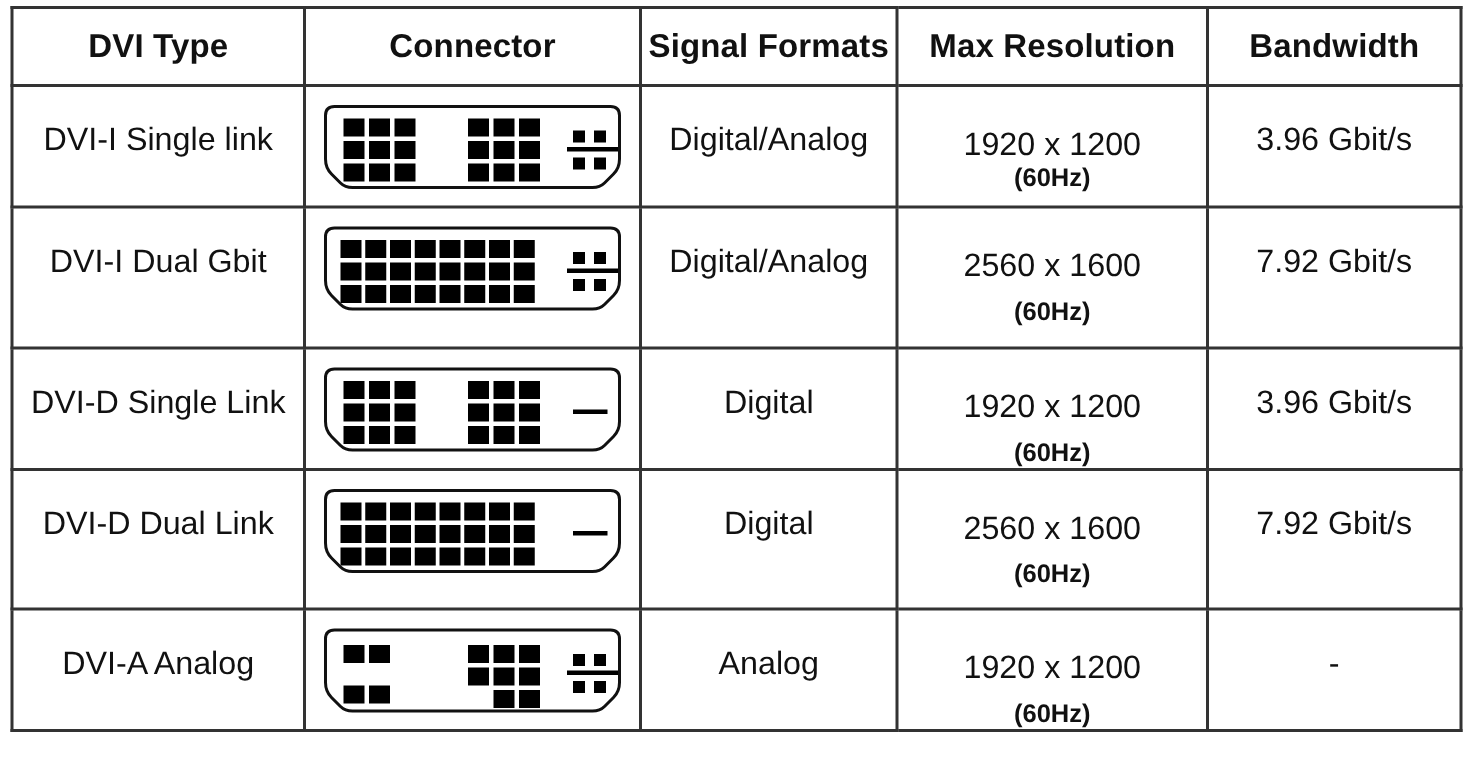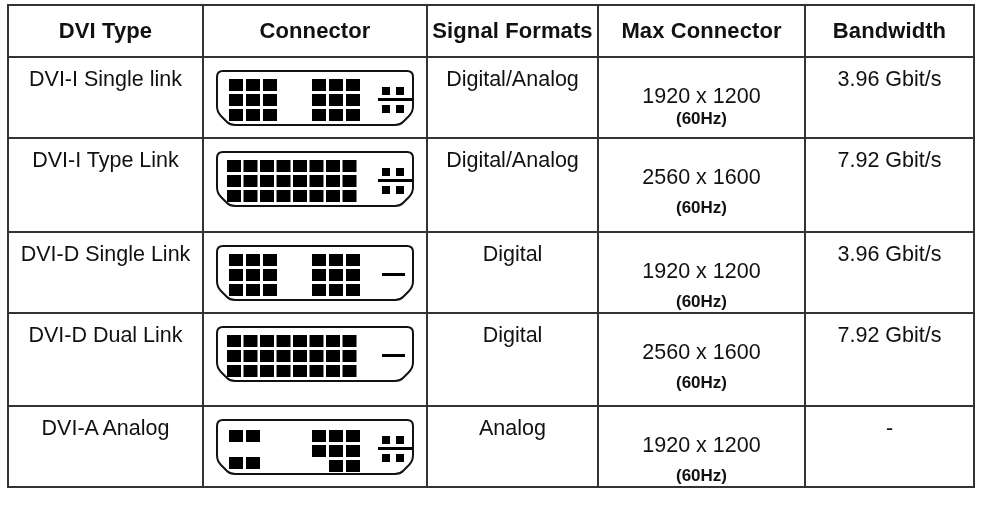--- a/index.html
+++ b/index.html
@@ -3,21 +3,21 @@
 <meta charset="utf-8">
 <style>
   html, body { margin:0; padding:0; background:#ffffff; }
   body { width:988px; height:515px; position:relative; overflow:hidden;
          font-family:"Liberation Sans", "DejaVu Sans", sans-serif; color:#111; }
   table.dvi { position:absolute; left:7px; top:4px; border-collapse:collapse; table-layout:fixed; }
   table.dvi td, table.dvi th { border:2px solid #333; padding:0; text-align:center; vertical-align:top;margin-top:30px; }
   table.dvi th { font-weight:bold; font-size:22px; height:50px; vertical-align:middle; letter-spacing:0.1px; }
   table.dvi td { font-size:21.5px; }
   .c1 { width:195px; } .c2 { width:224px; } .c3 { width:171px; } .c4 { width:207px; } .c5 { width:169px; }
-  .cell-text { display:block; padding-top:8px; line-height:26px; }
+  .cell-text { display:block; padding-top:22px; line-height:26px; }
   .res-main { display:block; padding-top:25px; line-height:26px; }
   .res-sub { display:block; font-size:17px; line-height:20px;font-weight:bold; }
   .row-first .res-sub { margin-top:0px; }
   .row-other .res-sub { margin-top:8px; }
   .conn { display:block; margin:10px auto 0 auto; }
 </style>
 </head>
 <body>
 
 <table class="dvi">
@@ -26,21 +26,21 @@
       <col class="c2">
       <col class="c3">
       <col class="c4">
       <col class="c5">
     </colgroup>
   <thead>
     <tr>
       <th>DVI Type</th>
       <th>Connector</th>
       <th>Signal Formats</th>
-      <th>Max Connector</th>
+      <th>Max Resolution</th>
       <th>Bandwidth</th>
     </tr>
   </thead>
   <tbody>
 
     <tr class="row-first" style="height:81px">
       <td>
           <span class="cell-text">DVI-I Single link</span>
         </td>
       <td>
@@ -78,21 +78,21 @@
           <span class="res-main">1920 x 1200</span>
           <span class="res-sub">(60Hz)</span>
         </td>
       <td>
           <span class="cell-text">3.96 Gbit/s</span>
         </td>
     </tr>
 
     <tr class="row-other" style="height:94px">
       <td>
-          <span class="cell-text">DVI-I Type Link</span>
+          <span class="cell-text">DVI-I Dual Gbit</span>
         </td>
       <td>
           <svg class="conn" width="200" height="60" viewBox="0 0 200 60">
             <path d="M8,3 H192 Q198,3 198,9 V38 Q198,44 194,48 L188,54 Q185,57 180,57 H20 Q15,57 12,54 L6,48 Q2,44 2,38 V9 Q2,3 8,3 Z" fill="none" stroke="#111" stroke-width="2"></path>
             <rect x="12" y="11" width="14" height="12" fill="#000000"></rect>
             <rect x="28.5" y="11" width="14" height="12" fill="#000000"></rect>
             <rect x="45" y="11" width="14" height="12" fill="#000000"></rect>
             <rect x="61.5" y="11" width="14" height="12" fill="#000000"></rect>
             <rect x="78" y="11" width="14" height="12" fill="#000000"></rect>
             <rect x="94.5" y="11" width="14" height="12" fill="#000000"></rect>

